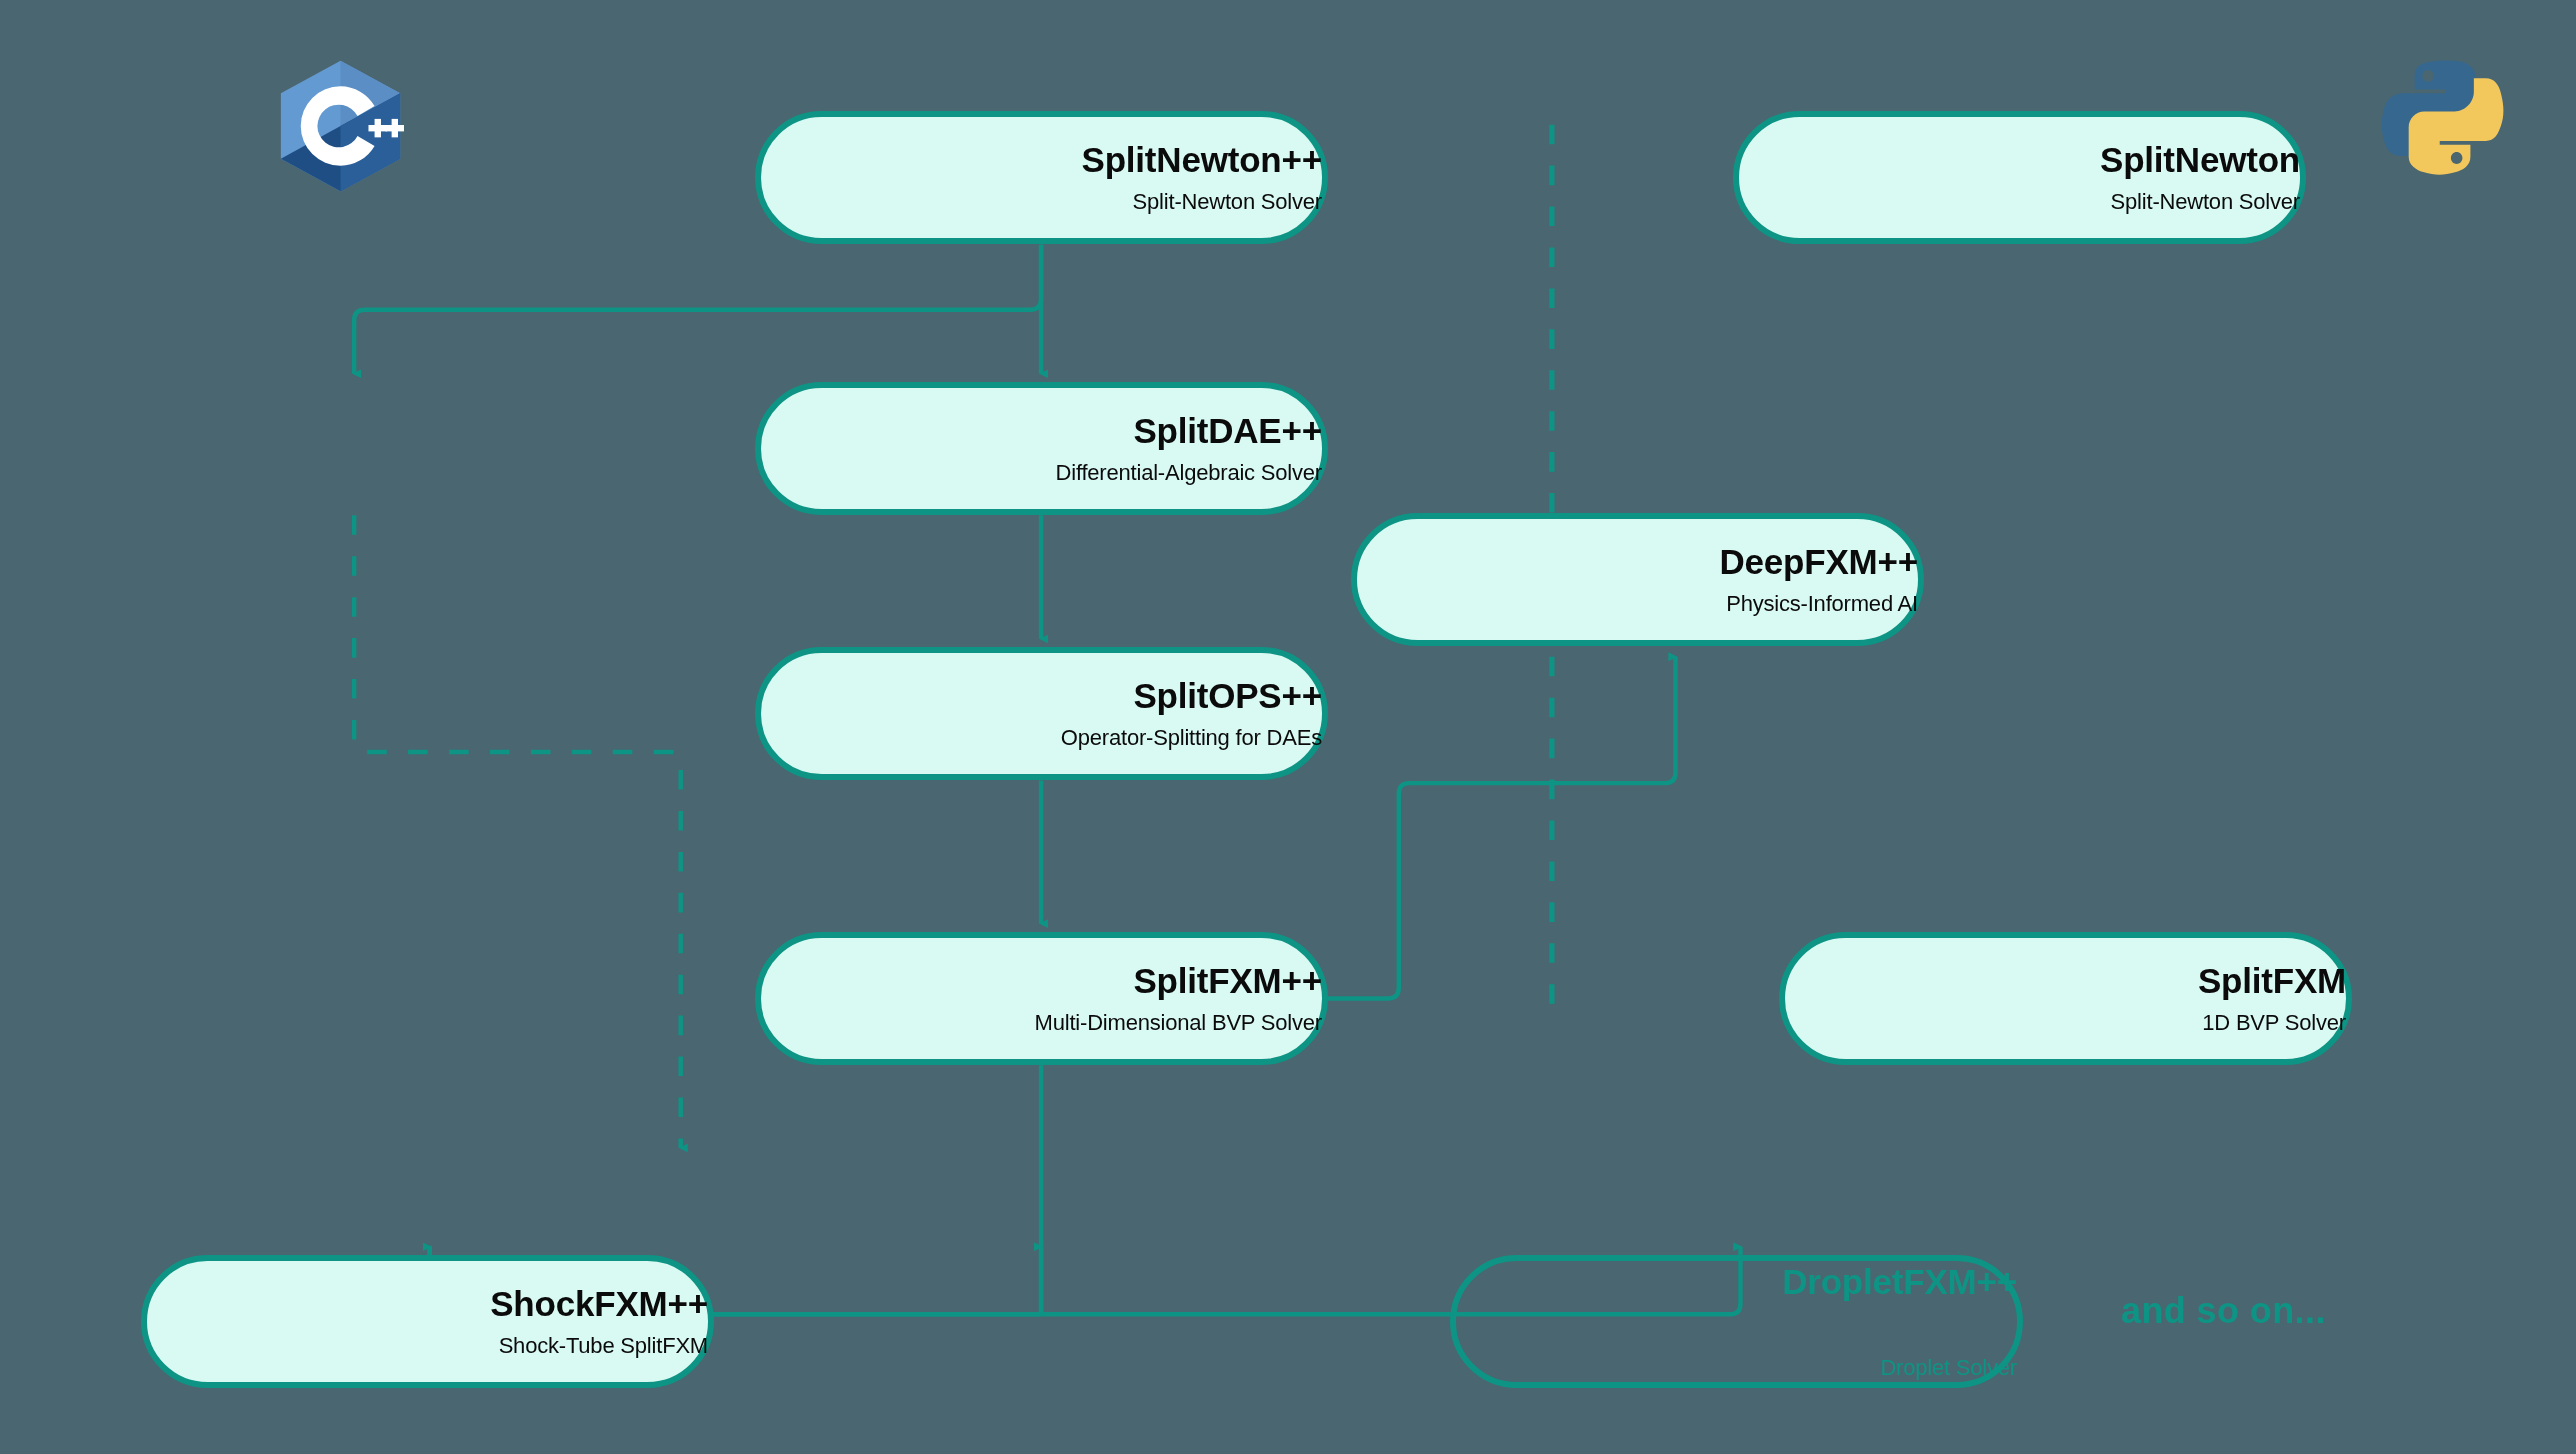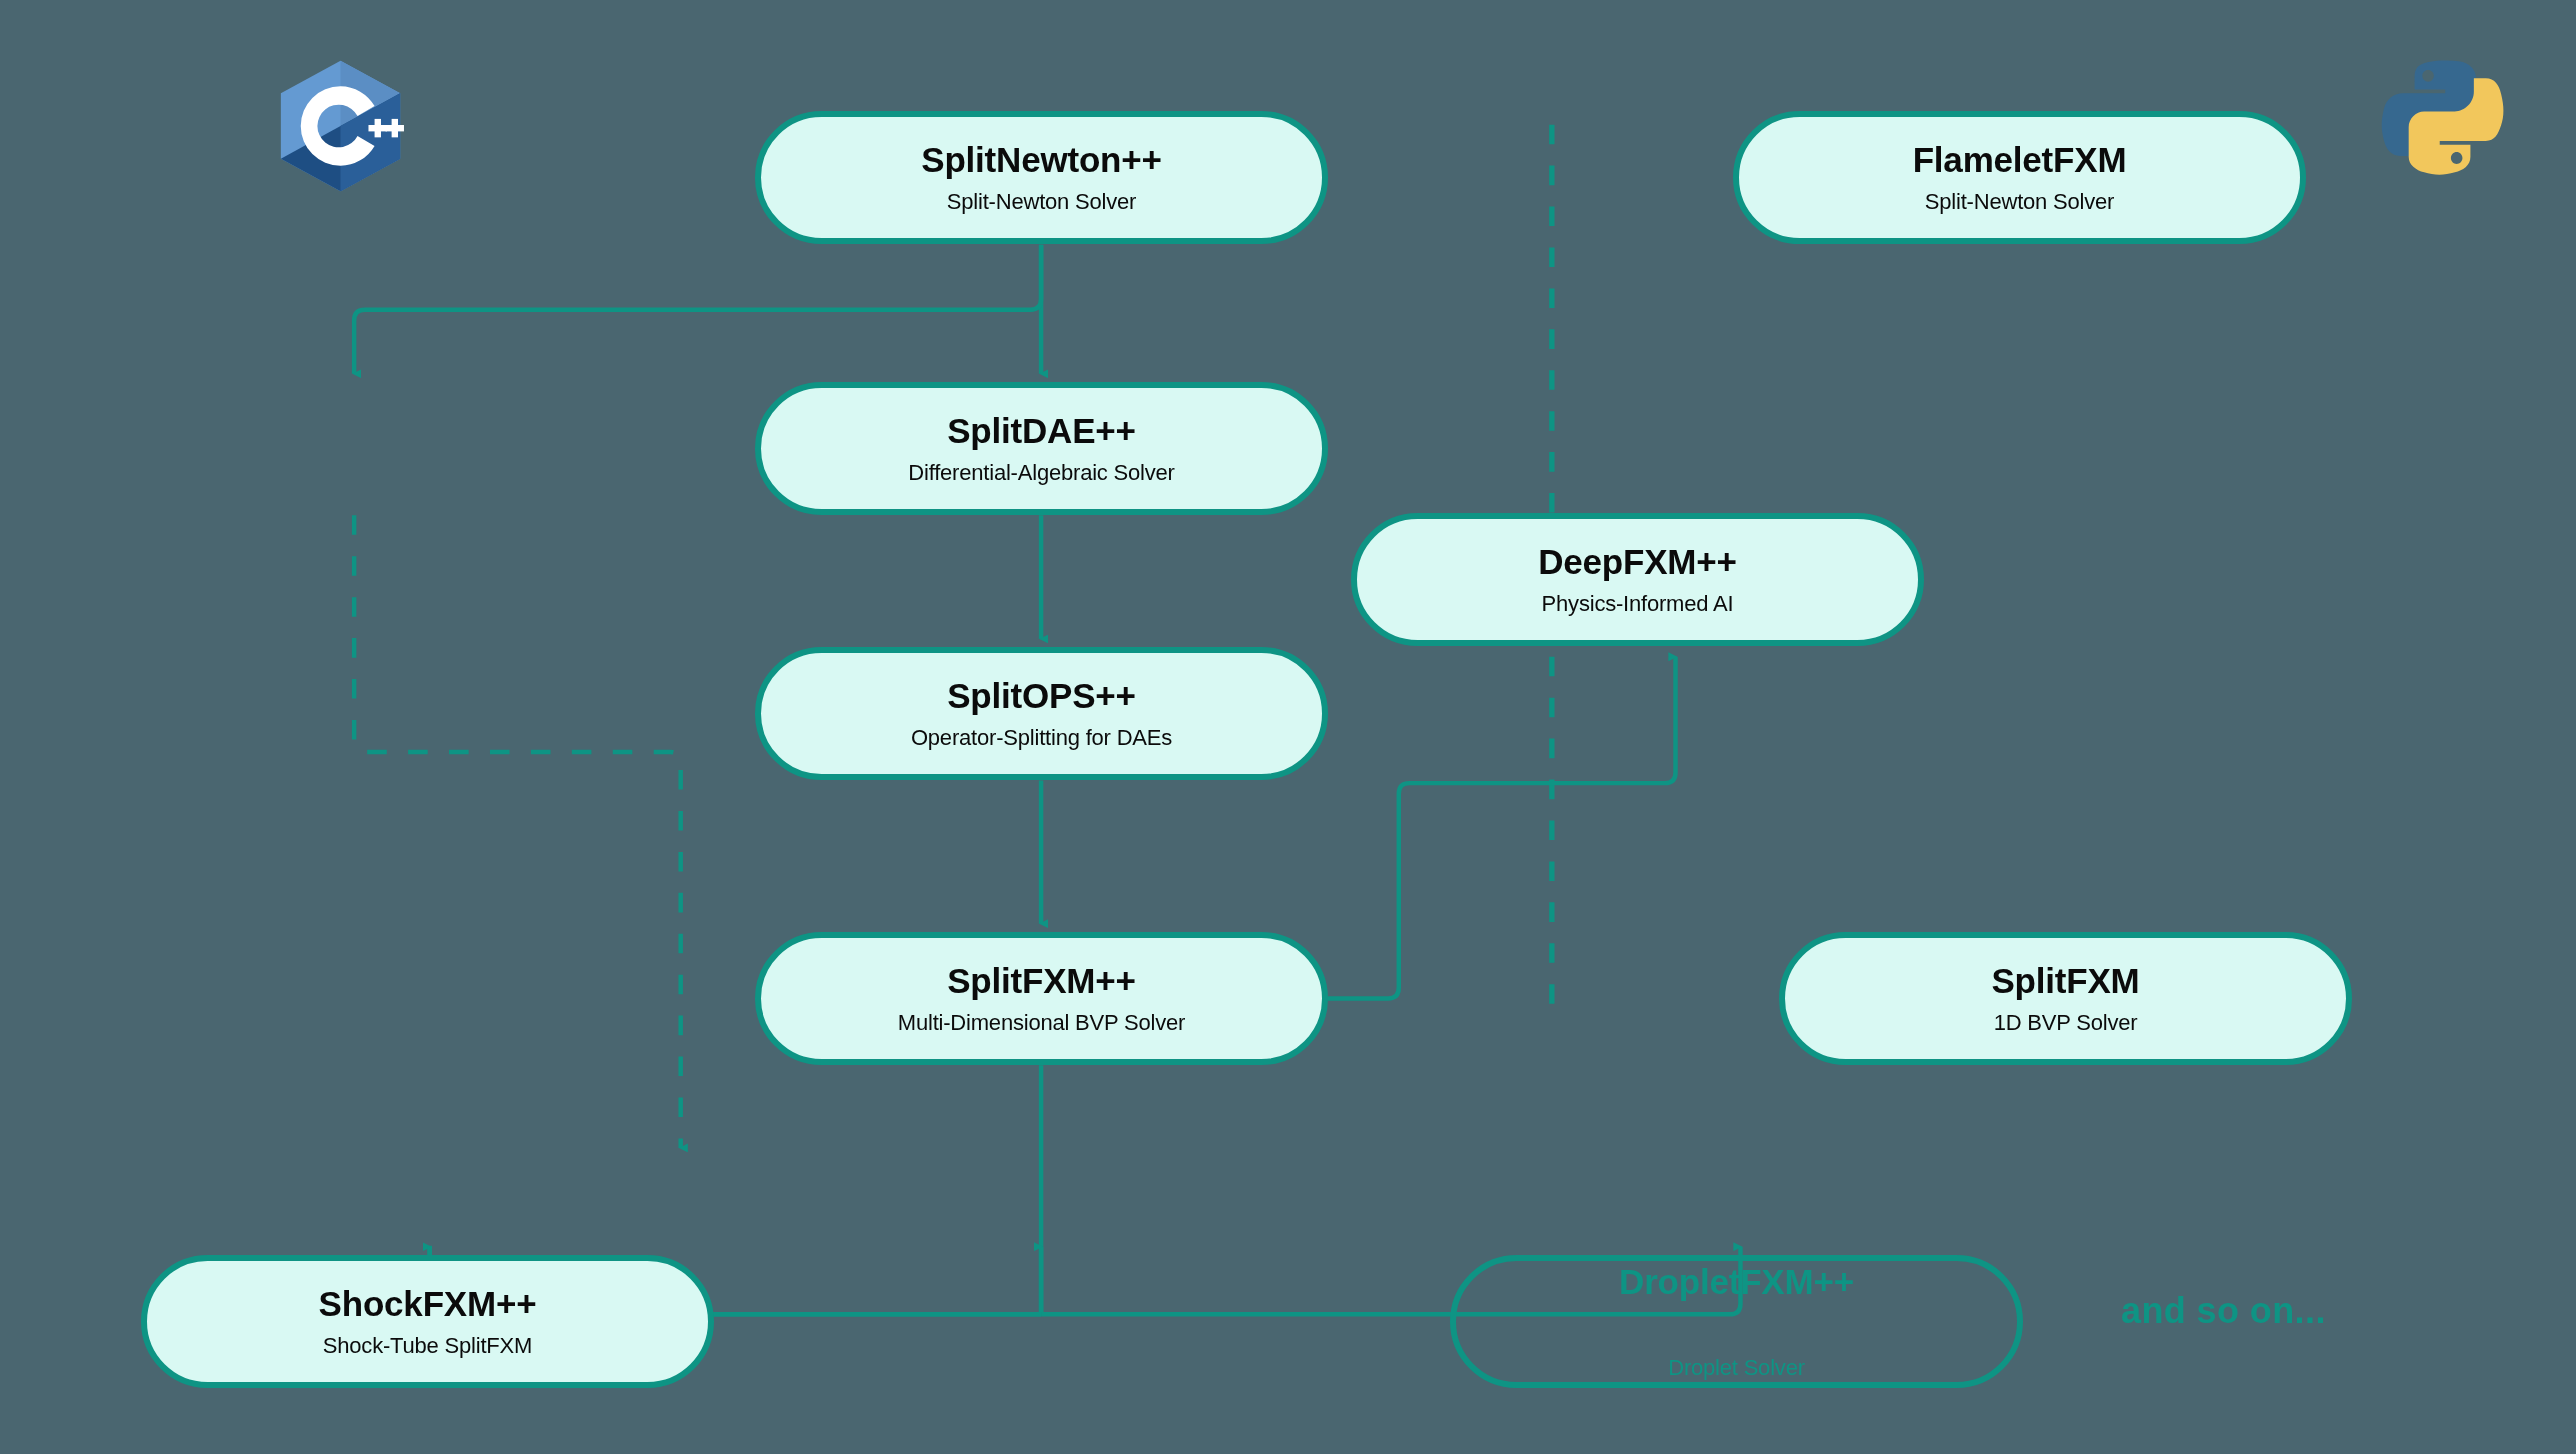--- a/index.html
+++ b/index.html
@@ -14,21 +14,21 @@
   #edges{position:absolute;left:0;top:0;width:2576px;height:1455px;pointer-events:none;}
 
   .node{
     position:absolute;
     box-sizing:border-box;
     background:#d9f9f3;
     border:6.2px solid #0e9484;
     border-radius:80px;
     display:flex;
     flex-direction:column;
-    align-items:center;
+    align-items:flex-end;
     justify-content:center;
     text-align:center;
     color:#0b0b0b;
     z-index:5;
   }
   .node .title{
     font-size:35px;
     font-weight:bold;
     line-height:1.12;
     letter-spacing:-0.2px;
@@ -122,21 +122,21 @@
       <path fill="#f2c75c" d="M87.6 31.9v11.2c0 8.7-7.4 16-15.6 16H47.1c-6.9 0-12.6 5.9-12.6 12.8v24c0 6.8 5.9 10.8 12.6 12.8 8 2.3 15.6 2.7 25.1 0 6.4-1.8 12.6-5.5 12.6-12.8v-9.6h-25v-3.2h37.5c7.3 0 10-5.1 12.5-12.7 2.6-7.9 2.5-15.5 0-25.6-1.8-7.3-5.2-12.7-12.5-12.7h-9.7zm-14 60.3c2.6 0 4.7 2.2 4.7 4.8 0 2.7-2.1 4.8-4.7 4.8s-4.7-2.1-4.7-4.8c0-2.6 2.1-4.8 4.7-4.8z" transform="translate(-9.5,-9)"></path>
     </svg>
   </div>
 
   <div class="node" style="left:755px;top:111px;width:573px;height:133px;">
     <span class="title">SplitNewton++</span>
     <span class="subtitle">Split-Newton Solver</span>
   </div>
 
   <div class="node" style="left:1733px;top:111px;width:573px;height:133px;">
-    <span class="title">FlameletFXM</span>
+    <span class="title">SplitNewton</span>
     <span class="subtitle">Split-Newton Solver</span>
   </div>
 
 
   <div class="node" style="left:755px;top:382px;width:573px;height:133px;">
     <span class="title">SplitDAE++</span>
     <span class="subtitle">Differential-Algebraic Solver</span>
   </div>
 
   <div class="node" style="left:1351px;top:513px;width:573px;height:133px;">

